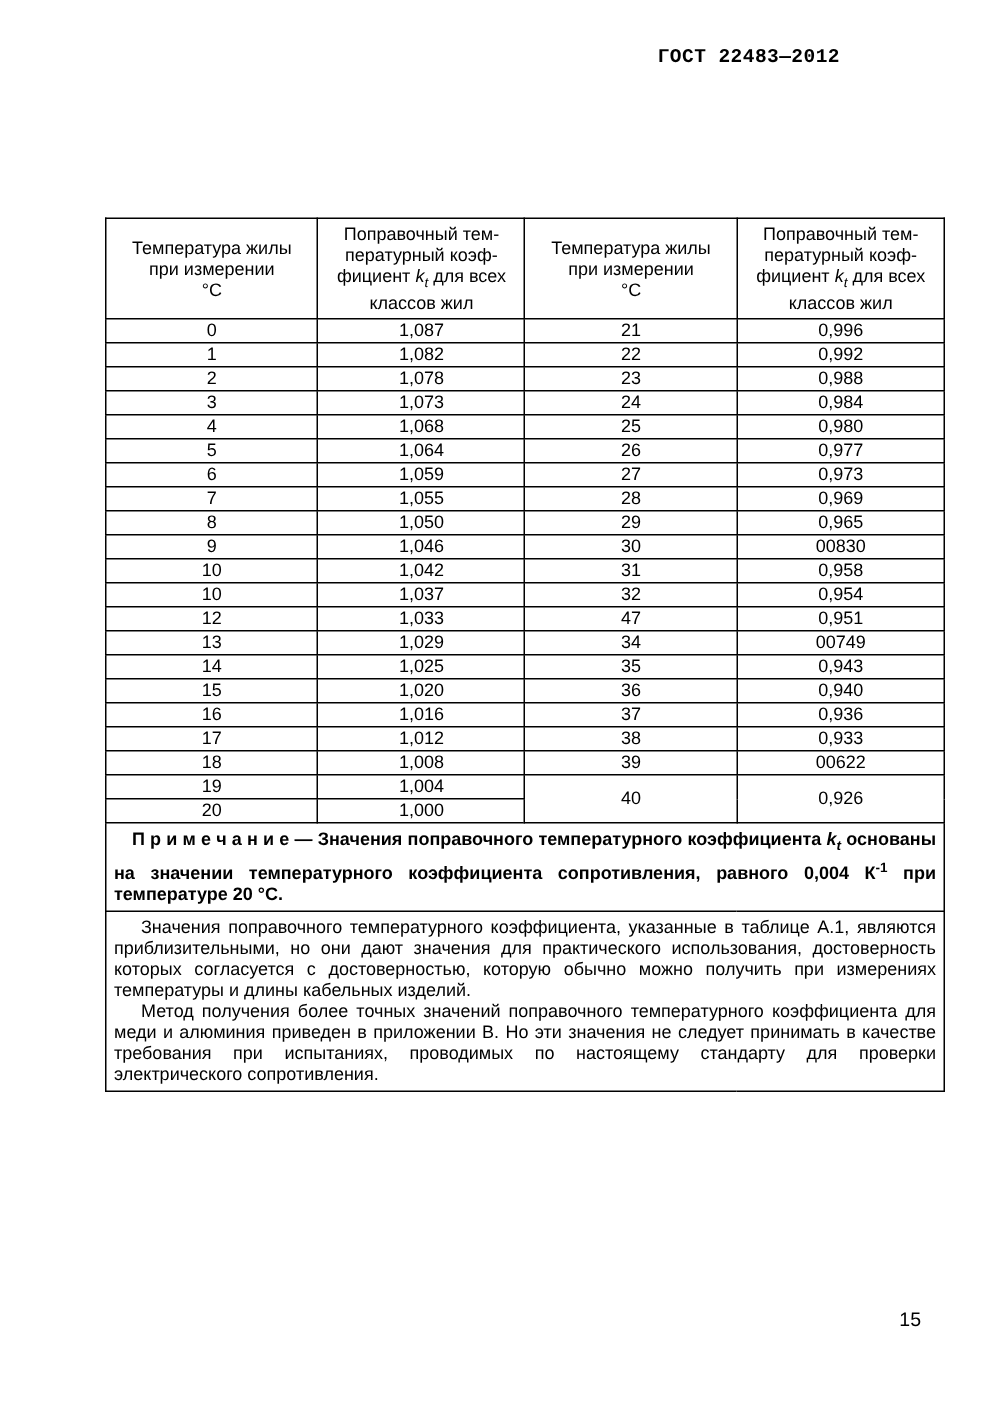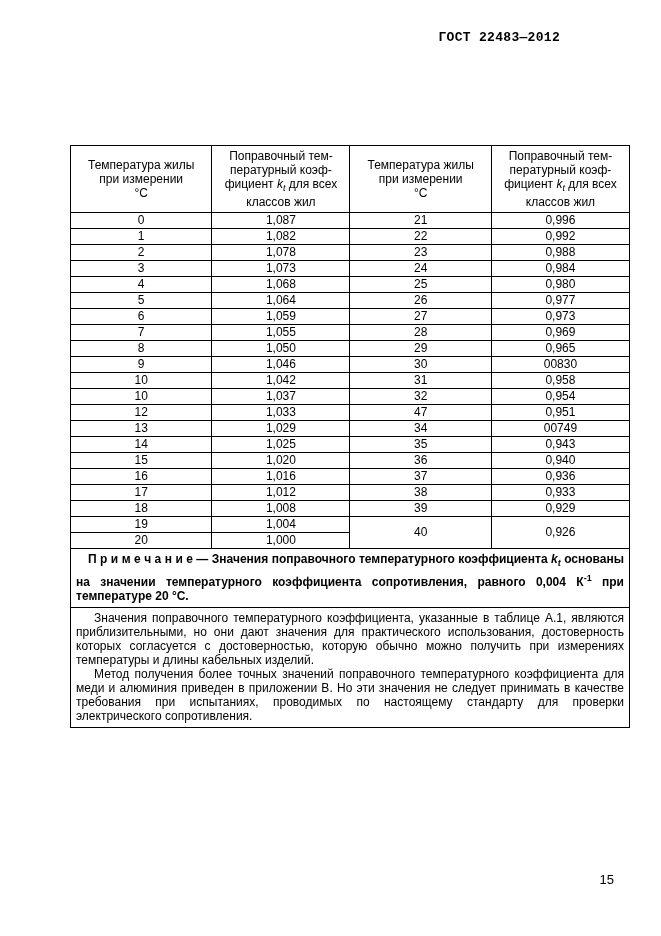--- a/index.html
+++ b/index.html
@@ -229,21 +229,21 @@
         <tr>
           <td class="num">17</td>
           <td class="num">1,012</td>
           <td class="num">38</td>
           <td class="num">0,933</td>
         </tr>
         <tr>
           <td class="num">18</td>
           <td class="num">1,008</td>
           <td class="num">39</td>
-          <td class="num">0,929</td>
+          <td class="num">00622</td>
         </tr>
         <tr>
           <td class="num">19</td>
           <td class="num">1,004</td>
           <td class="num" rowspan="2">40</td>
           <td class="num" rowspan="2">0,926</td>
         </tr>
         <tr>
           <td class="num">20</td>
           <td class="num">1,000</td>

